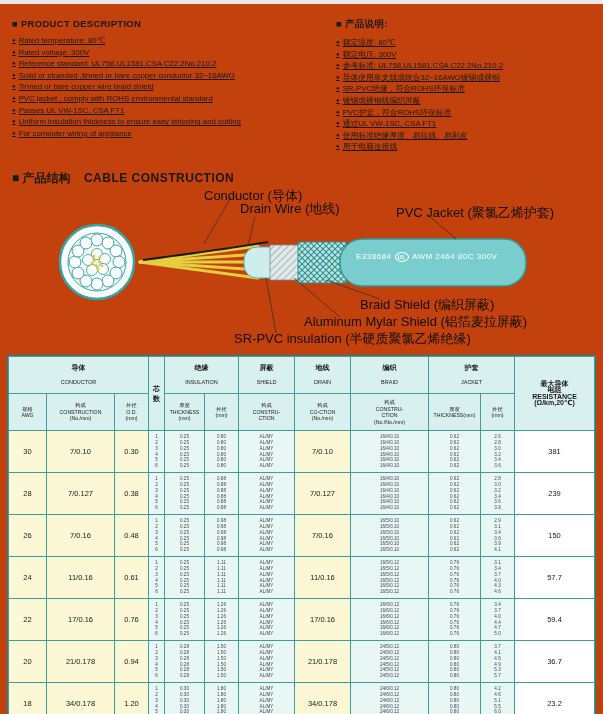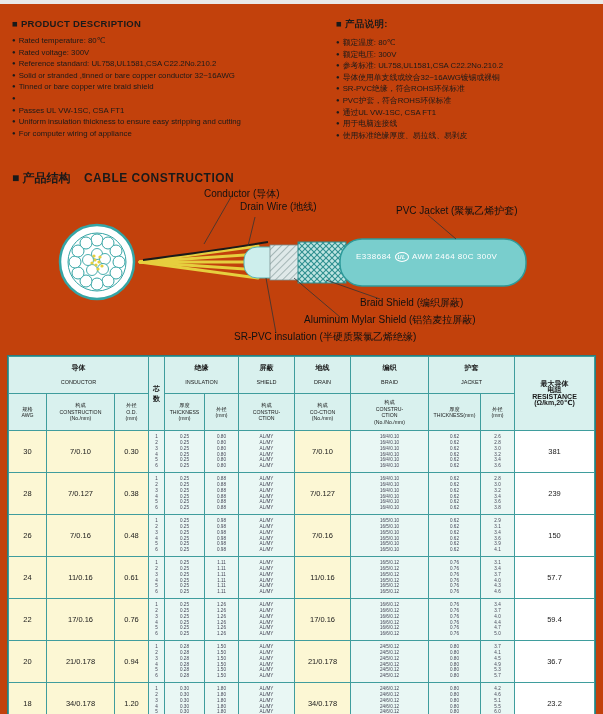--- a/index.html
+++ b/index.html
@@ -3,29 +3,29 @@
 <meta charset="utf-8">
 <style>
   html,body{margin:0;padding:0;background:#e9e9e9;}
   .page{position:relative;width:603px;height:714px;background:#c2410c;margin:4px auto;
         font-family:"Liberation Sans","DejaVu Sans",sans-serif;color:#1a1a1a;overflow:hidden;padding-left:16px;}
   
   .desc{position:absolute;top:14px;}
   #desc-en{left:12px;width:310px;}
   #desc-cn{left:336px;width:258px;}
   .desc h2{margin:0 0 6px 0;font-size:9.5px;font-weight:bold;letter-spacing:.3px;}
-  .li{display:flex;align-items:flex-end;font-size:7.8px;line-height:11.6px;}
+  .li{display:flex;align-items:flex-end;font-size:7.8px;line-height:11.6px;text-decoration:underline;}
   .li .bullet{font-size:6px;line-height:11.6px;margin-right:3px;}
   
   #construction-title{position:absolute;left:12px;top:166px;font-size:12px;font-weight:bold;}
   #construction-title .en{margin-left:10px;letter-spacing:.5px;}
   
   #diagram{position:absolute;left:8px;top:182px;width:587px;height:166px;}
   #diagram svg{position:absolute;left:0;top:0;}
-  .dlabel{position:absolute;font-size:10px;white-space:nowrap;color:#111;}
+  .dlabel{position:absolute;font-size:13px;white-space:nowrap;color:#111;}
   .cable-print{position:absolute;left:348px;top:66px;color:#ffffff;font-size:8px;
                letter-spacing:.5px;white-space:nowrap;}
   .ul-badge{display:inline-block;border:1px solid #fff;border-radius:50%;
             font-size:5.5px;padding:1px 2px;margin:0 3px;font-style:italic;font-weight:bold;}
   
   #spec-table{position:absolute;left:8px;top:352px;width:587px;border-collapse:collapse;
               table-layout:fixed;}
   #spec-table th,#spec-table td{border:1px solid #3f9d9d;padding:0;text-align:center;
               vertical-align:middle;overflow:hidden;}
   #spec-table thead th{background:#d9f1ee;white-space:pre-line;}
@@ -66,20 +66,21 @@
         <div class="li">
           <span class="bullet">●</span>
           <span>Solid or stranded ,tinned or bare copper conductor 32~16AWG</span>
         </div>
         <div class="li">
           <span class="bullet">●</span>
           <span>Tinned or bare copper wire braid shield</span>
         </div>
         <div class="li">
           <span class="bullet">●</span>
+          <span>PVC jacket , comply with ROHS environmental standard</span>
         </div>
         <div class="li">
           <span class="bullet">●</span>
           <span>Passes UL VW-1SC, CSA FT1</span>
         </div>
         <div class="li">
           <span class="bullet">●</span>
           <span>Uniform insulation thickness to ensure easy stripping and cutting</span>
         </div>
         <div class="li">
@@ -107,33 +108,37 @@
         <div class="li">
           <span class="bullet">●</span>
           <span>导体使用单支线或绞合32~16AWG镀锡或裸铜</span>
         </div>
         <div class="li">
           <span class="bullet">●</span>
           <span>SR-PVC绝缘，符合ROHS环保标准</span>
         </div>
         <div class="li">
           <span class="bullet">●</span>
+          <span>镀锡或裸铜线编织屏蔽</span>
+        </div>
+        <div class="li">
+          <span class="bullet">●</span>
           <span>PVC护套，符合ROHS环保标准</span>
         </div>
         <div class="li">
           <span class="bullet">●</span>
           <span>通过UL VW-1SC, CSA FT1</span>
         </div>
         <div class="li">
           <span class="bullet">●</span>
+          <span>使用标准绝缘厚度、易拉线、易剥皮</span>
+        </div>
+        <div class="li">
+          <span class="bullet">●</span>
           <span>用于电脑连接线</span>
-        </div>
-        <div class="li">
-          <span class="bullet">●</span>
-          <span>使用标准绝缘厚度、易拉线、易剥皮</span>
         </div>
       </div>
   </div>
 
   <div id="construction-title">
     <span class="cn">■ 产品结构</span>
     <span class="en">CABLE CONSTRUCTION</span>
   </div>
 
   <div id="diagram">

